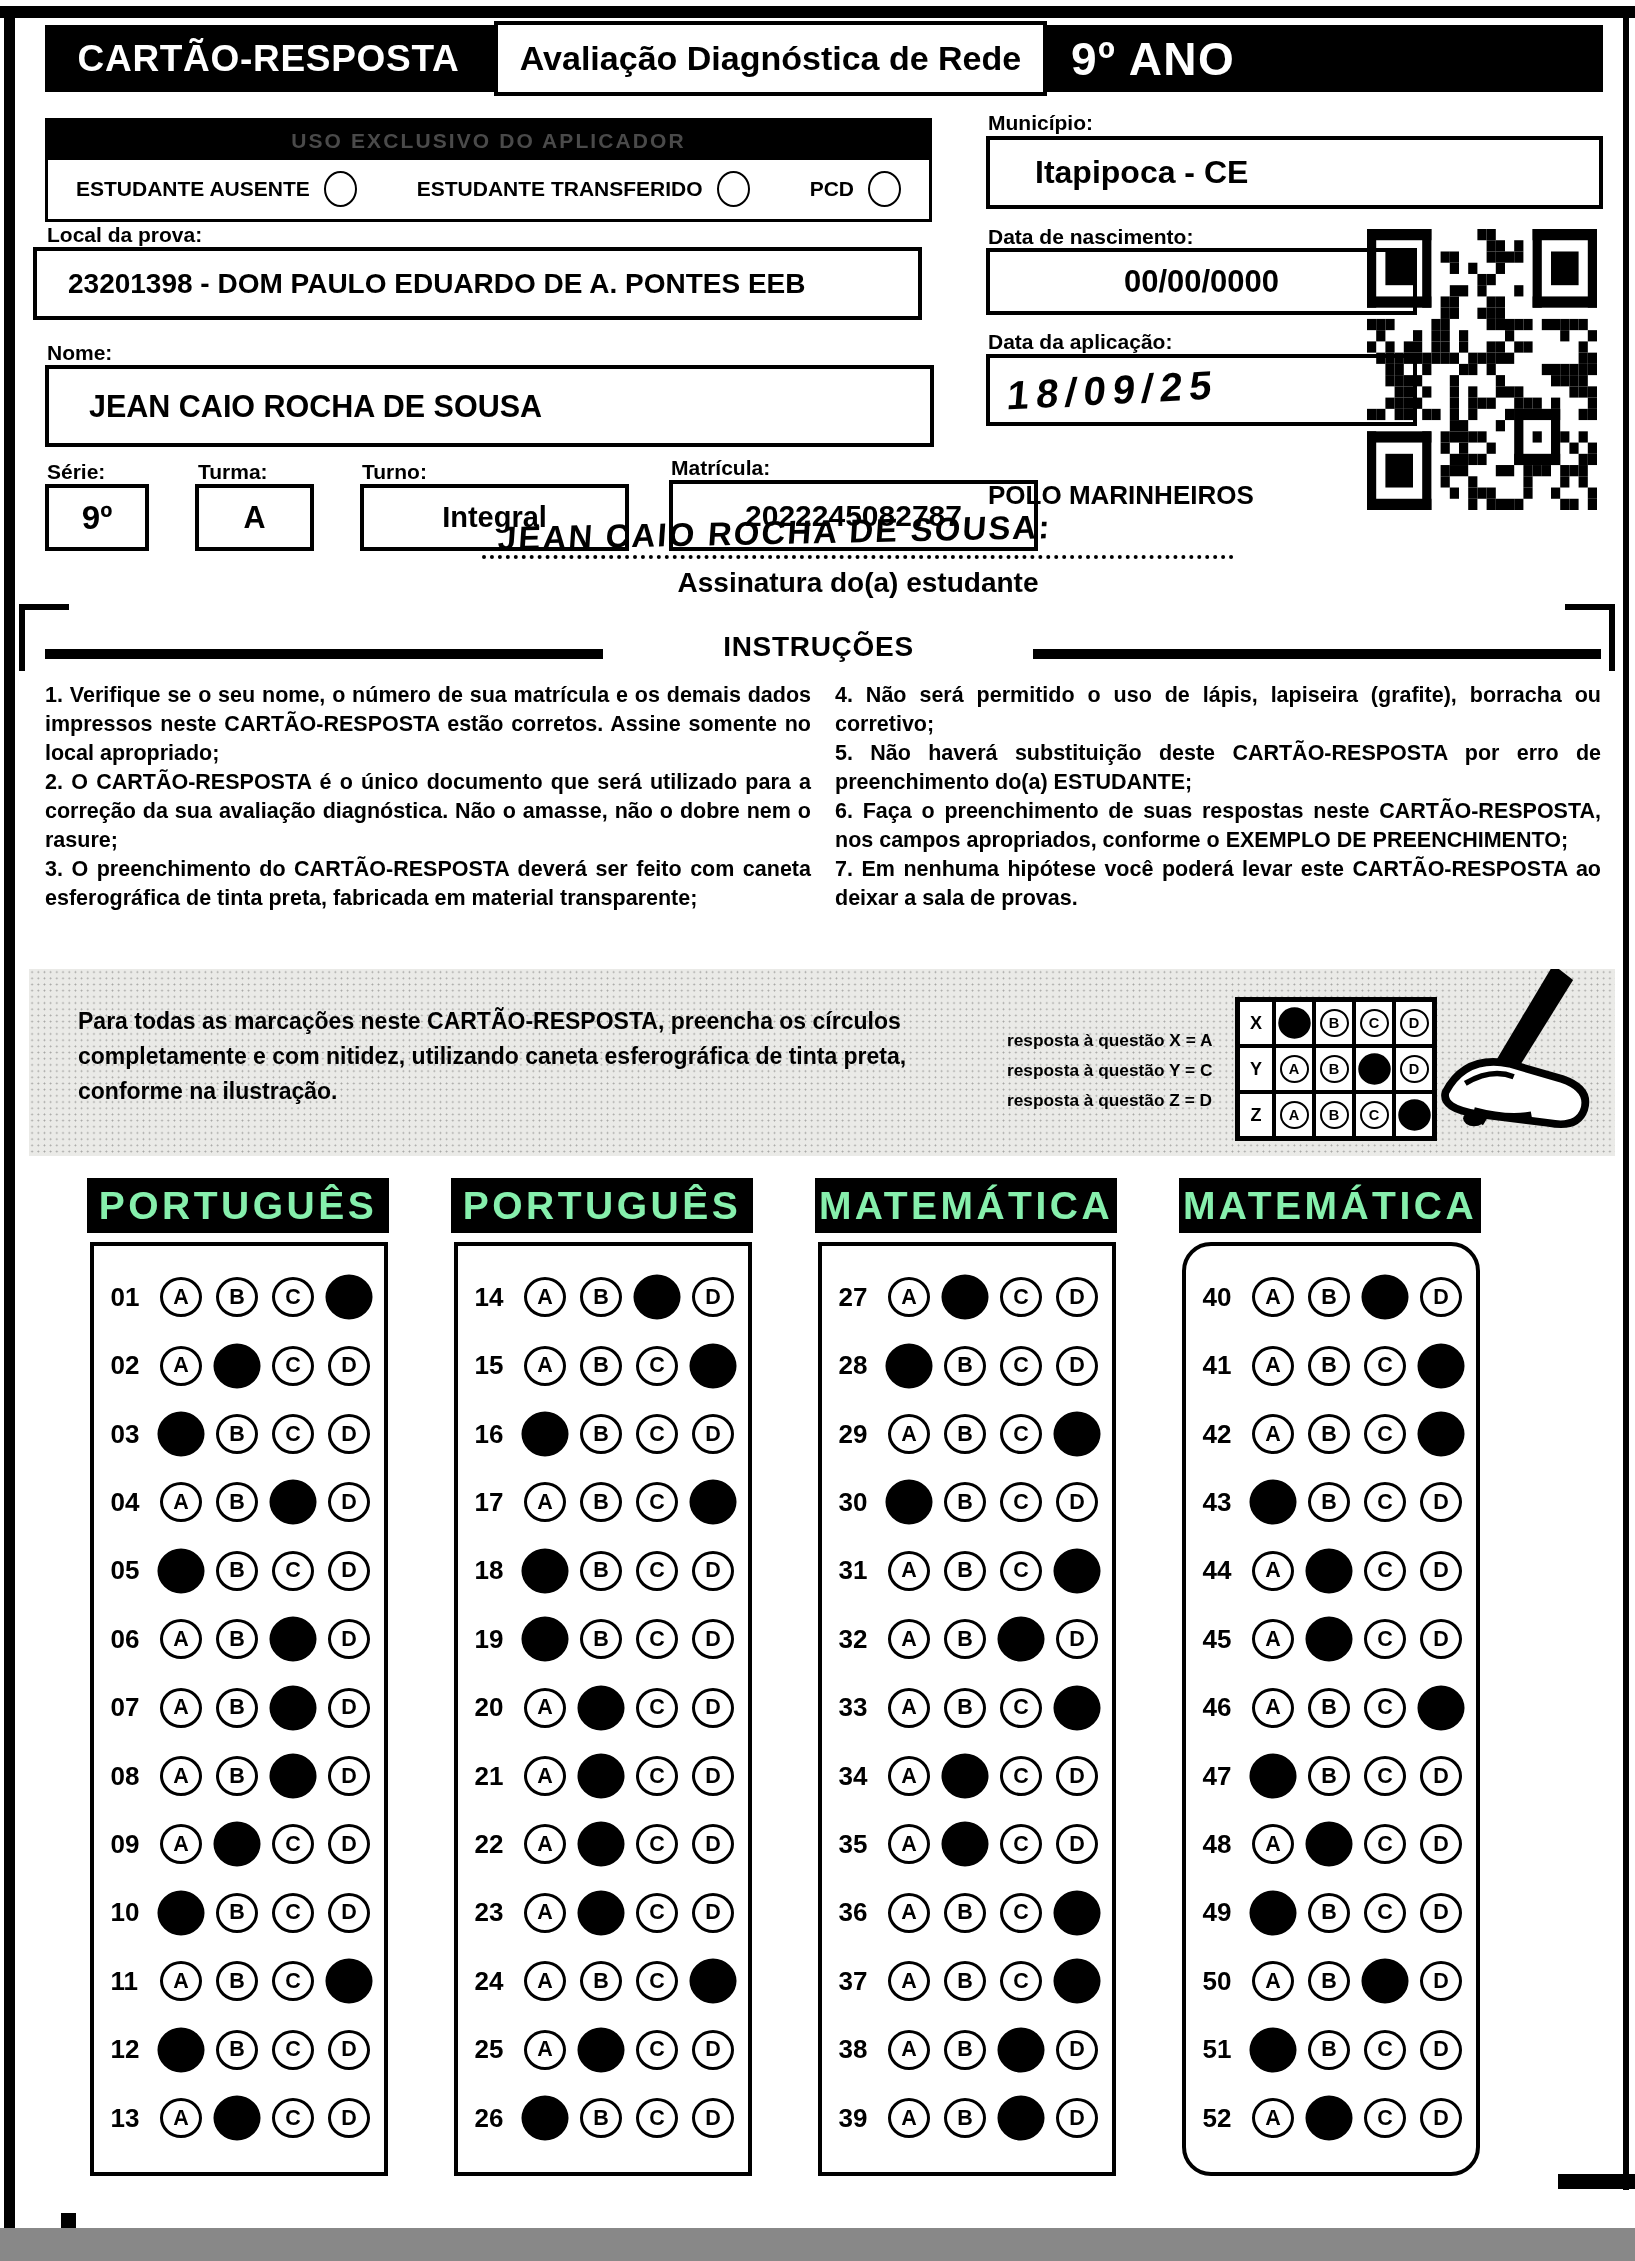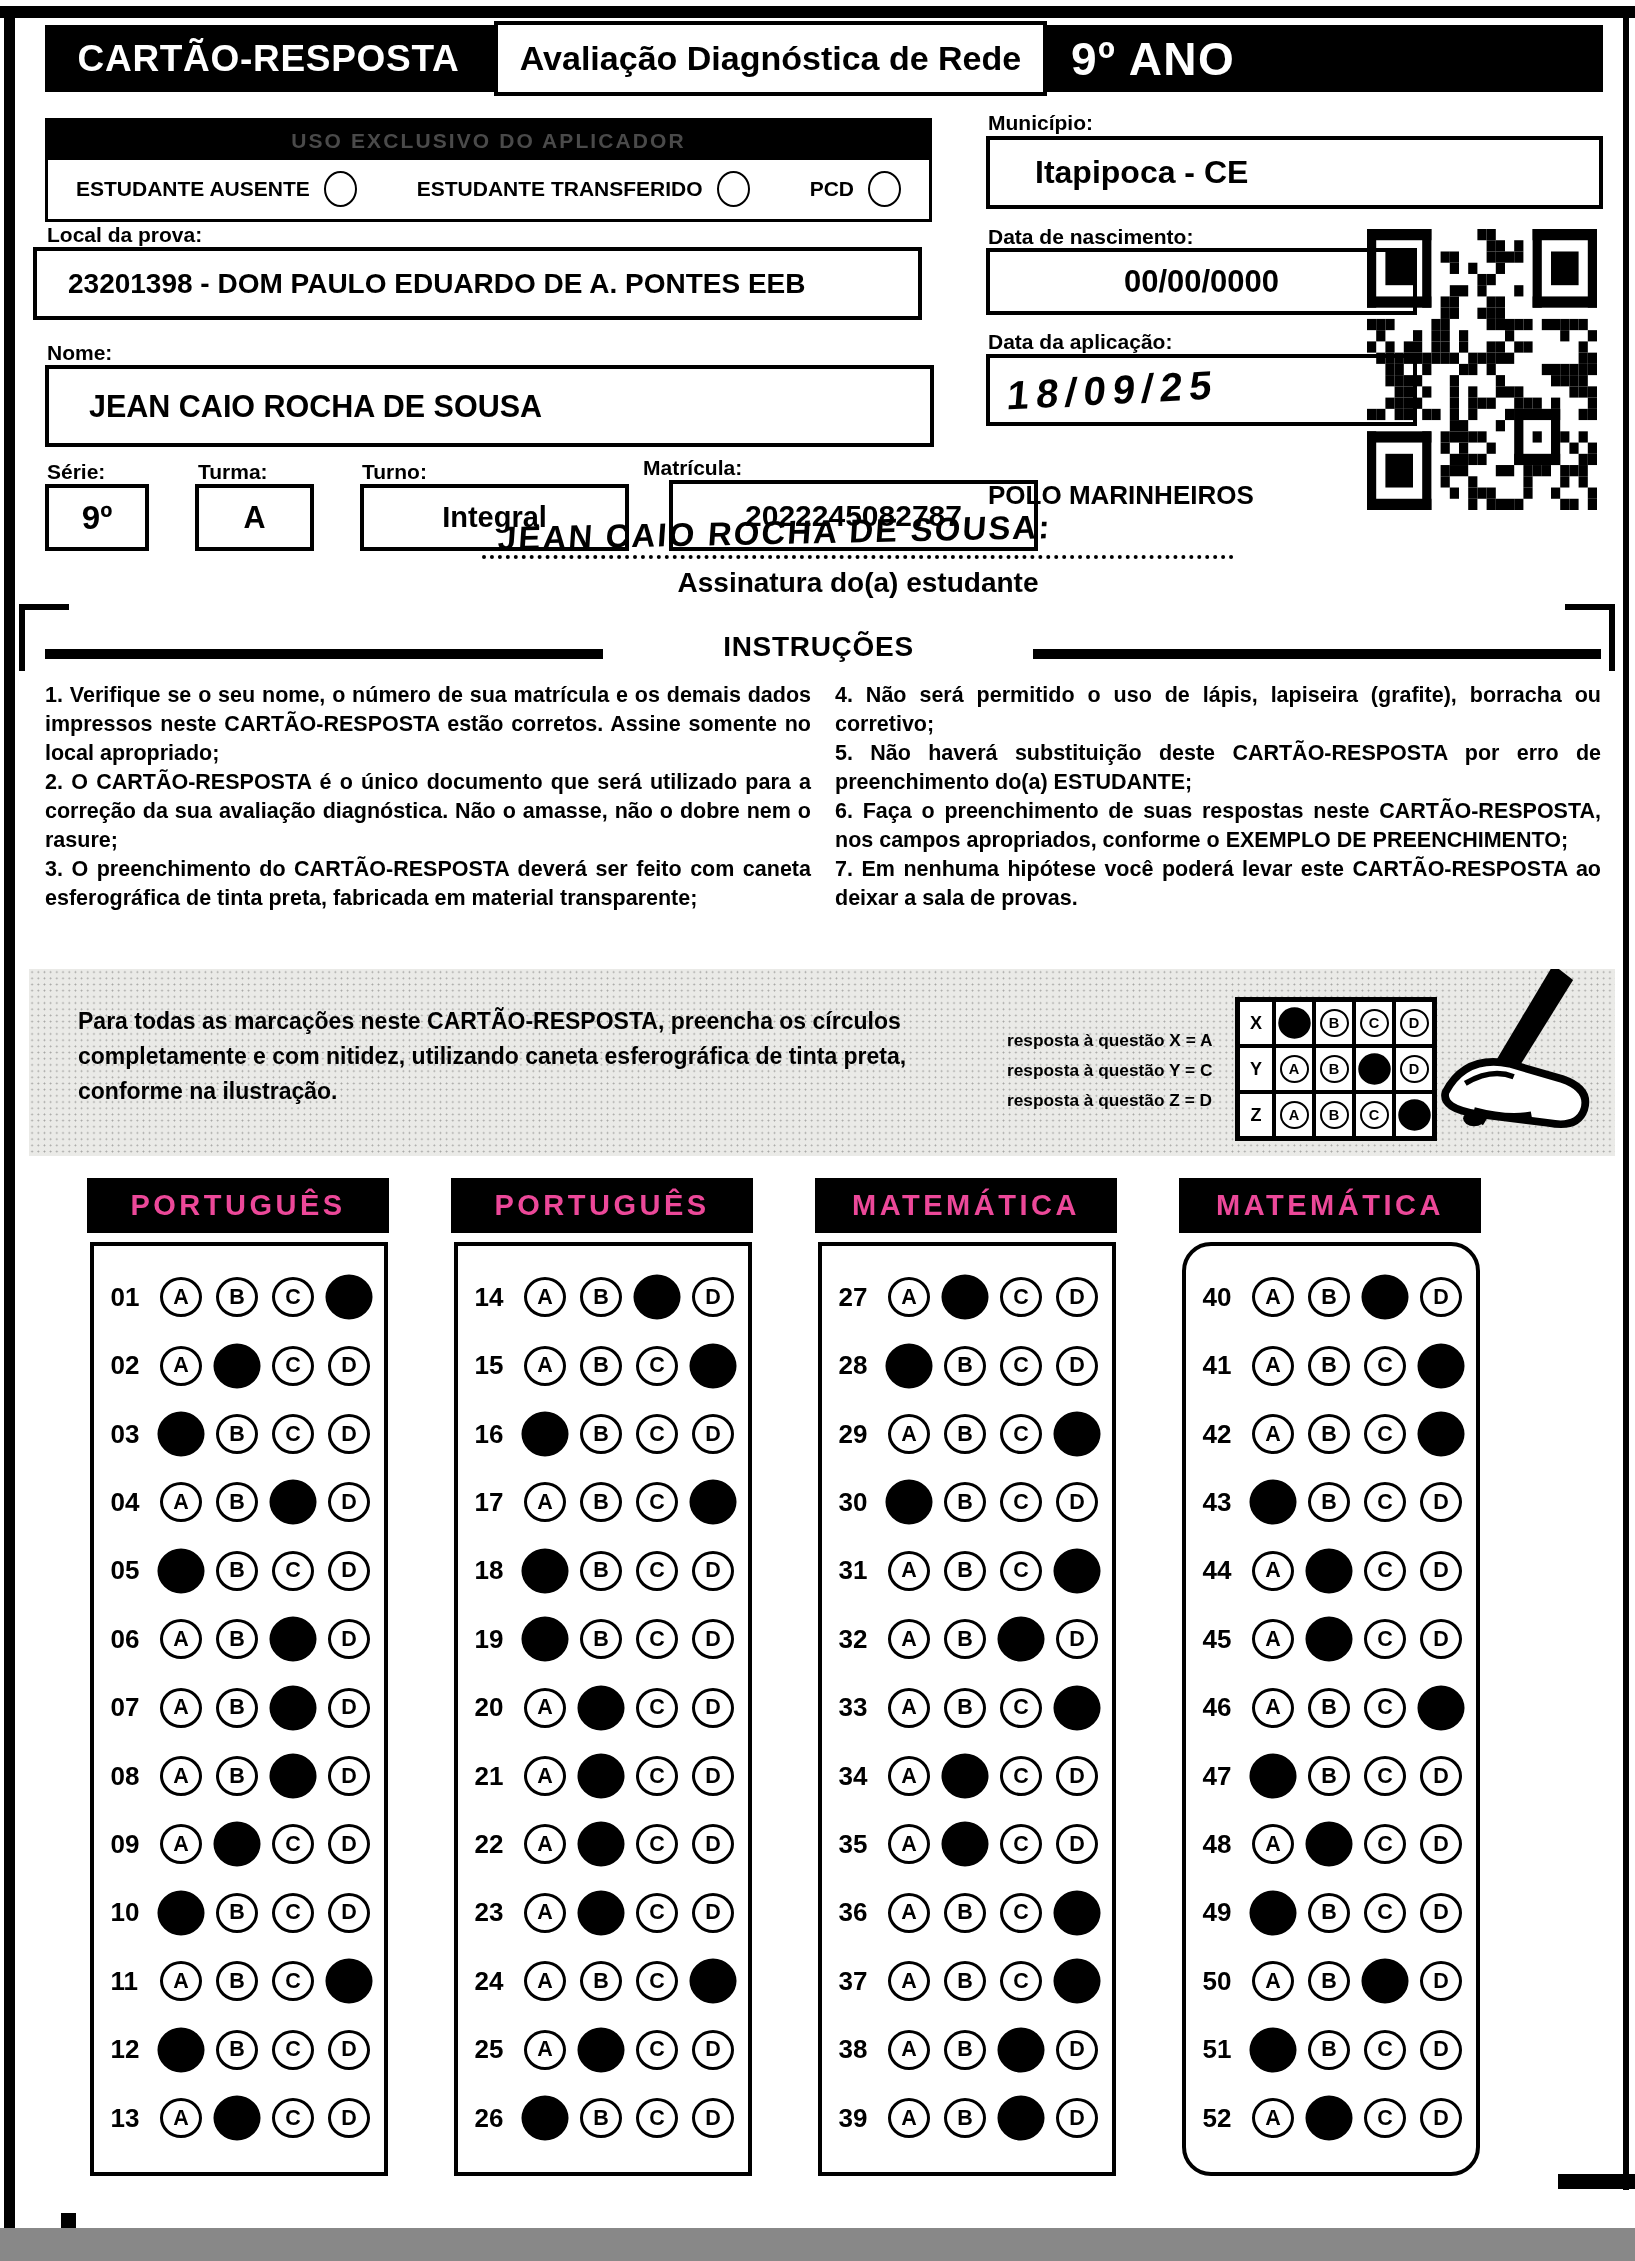--- a/index.html
+++ b/index.html
@@ -63,21 +63,21 @@
   .ex-legend div{ font-size:17.3px; font-weight:bold; line-height:30px; white-space:nowrap; }
   .ex-grid{ left:1235px; top:997px; border:3.5px solid #000; background:#fff; display:grid; grid-template-columns:36px repeat(4,40px); }
   .ex-cell{ height:46px; border:2.1px solid #000; display:flex; align-items:center; justify-content:center; background:#fff; }
   .ex-lab{ font-size:18px; font-weight:bold; }
   .bub{ border:2.8px solid #000; border-radius:50%; display:flex; align-items:center; justify-content:center; font-weight:bold; background:#fff; }
   .bub.small{ width:29px; height:28px; font-size:14.6px; }
   .bub.filled{ background:#000; color:#000; transform:scale(1.12); }
   .hand-svg{ left:1364px; top:969px; width:229px; height:187px; }
 
   
-  .subj-head{ top:1178px; height:55px; background:#000; color:#ec4899; font-size:29px; font-weight:bold; letter-spacing:3.5px; }
+  .subj-head{ top:1178px; height:55px; background:#000; color:#86efac; font-size:39px; font-weight:bold; letter-spacing:3.5px; }
   .ans-box{ top:1242px; height:934px; border:4.2px solid #000; background:#fff; display:flex; flex-direction:column; justify-content:space-evenly; padding:2.8px 0 5.5px 0; }
   .arow{ display:flex; align-items:center; padding-left:16.6px; }
   .qnum{ width:55px; font-size:26px; font-weight:bold; }
   .arow .bub{ width:46px; height:40px; font-size:21.5px; margin-right:14px; border-width:3.5px; }
 </style>
 </head>
 <body>
 
 <div class="page">
 
@@ -119,21 +119,21 @@
   </div>
 
   <div class="abs lbl" style="left:47px; top:341px;">Nome:</div>
   <div class="abs fbox" style="left:45px; top:365px; width:889px; height:82px; padding-left:40px;">
     <span class="fval" style="font-size:30.5px;">JEAN CAIO ROCHA DE SOUSA</span>
   </div>
 
   <div class="abs lbl" style="left:47px; top:460px;">Série:</div>
   <div class="abs lbl" style="left:198px; top:460px;">Turma:</div>
   <div class="abs lbl" style="left:362px; top:460px;">Turno:</div>
-  <div class="abs lbl" style="left:643px; top:456px;">Matrícula:</div>
+  <div class="abs lbl" style="left:671px; top:456px;">Matrícula:</div>
 
   <div class="abs fbox flexc" style="left:45px;  top:484px; width:104px; height:67px;">
     <span class="fval" style="font-size:33px;">9º</span>
   </div>
   <div class="abs fbox flexc" style="left:195px; top:484px; width:119px; height:67px;">
     <span class="fval" style="font-size:30.5px;">A</span>
   </div>
   <div class="abs fbox flexc" style="left:360px; top:484px; width:269px; height:67px;">
     <span class="fval" style="font-size:29px;text-align:center;">Integral</span>
   </div>

